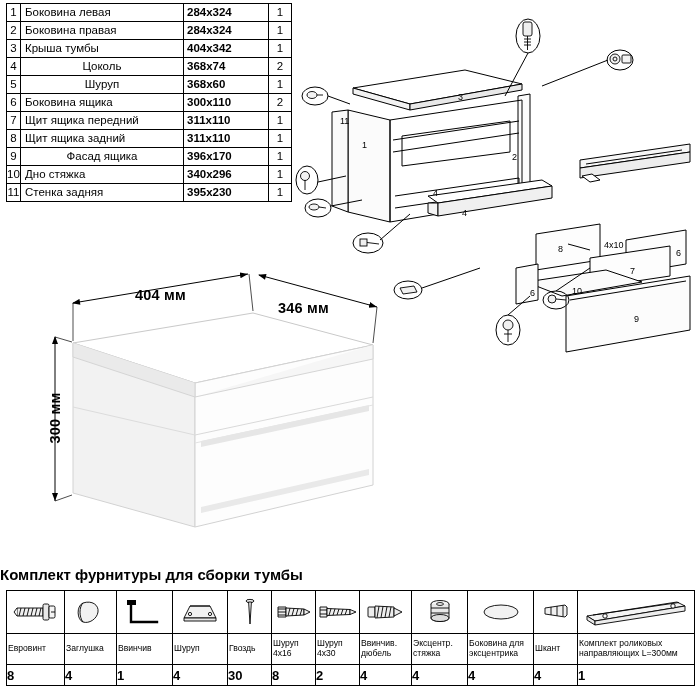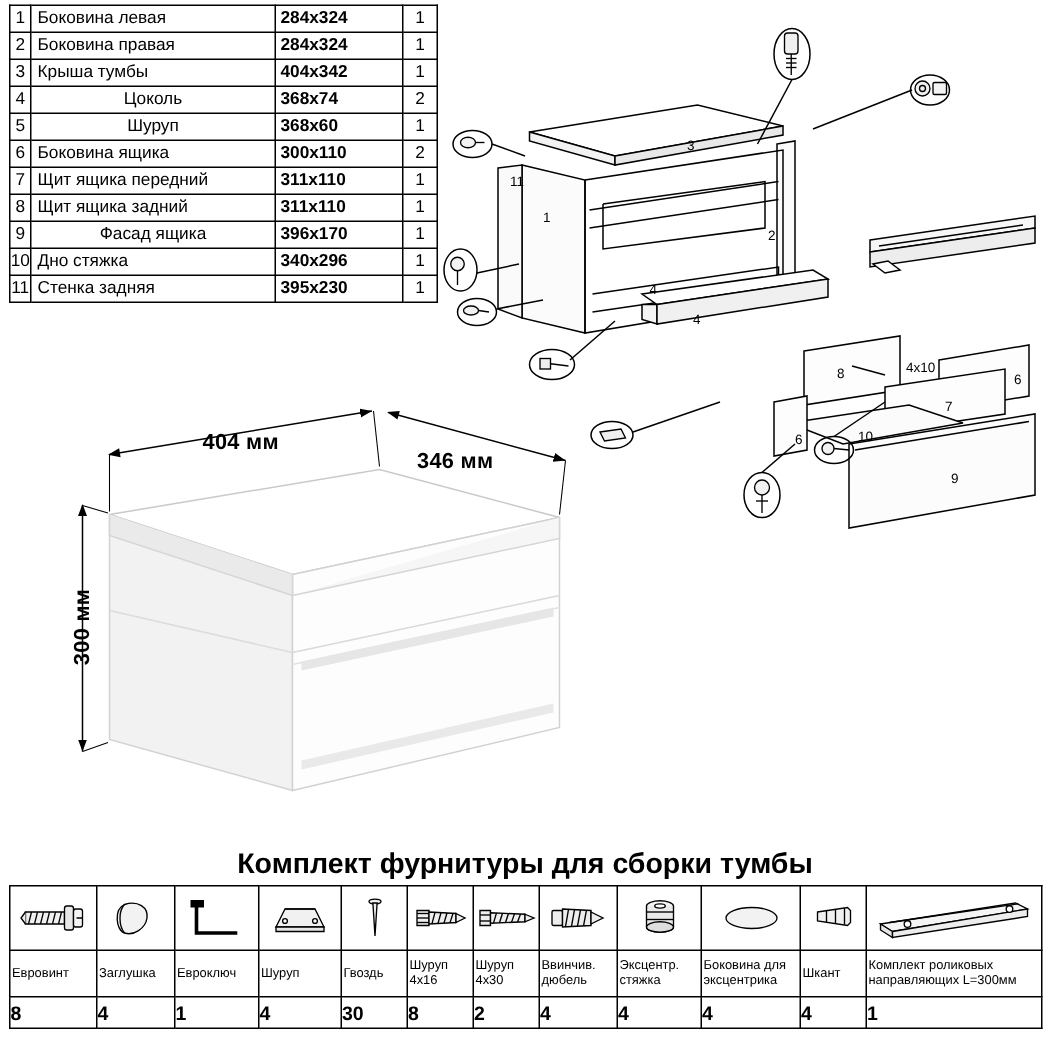--- a/index.html
+++ b/index.html
@@ -99,22 +99,22 @@
     width: 80px;
     text-align: center;
   }
 
   
   .kit-title {
     position: absolute;
     left: 0;
     right: 0;
     top: 566px;
-    text-align: center;
-    font-size: 19px;
+    text-align: left;
+    font-size: 15px;
     font-weight: bold;
   }
   .kit-table {
     position: absolute;
     left: 6px;
     top: 590px;
     width: 688px;
     border-collapse: collapse;
     table-layout: fixed;
   }
@@ -539,21 +539,21 @@
               <line x1="12" y1="21" x2="98" y2="8.5"></line>
               <circle cx="24" cy="22" r="2.2" fill="#fff"></circle>
               <circle cx="92" cy="12" r="2.2" fill="#fff"></circle>
             </g>
           </svg>
         </td>
       </tr>
       <tr class="labels">
         <td style="white-space:pre-line">Евровинт</td>
         <td style="white-space:pre-line">Заглушка</td>
-        <td style="white-space:pre-line">Евроключ</td>
+        <td style="white-space:pre-line">Ввинчив</td>
         <td style="white-space:pre-line">Шуруп</td>
         <td style="white-space:pre-line">Гвоздь</td>
         <td style="white-space:pre-line">Шуруп
 4х16</td>
         <td style="white-space:pre-line">Шуруп
 4х30</td>
         <td style="white-space:pre-line">Ввинчив.
 дюбель</td>
         <td style="white-space:pre-line">Эксцентр.
 стяжка</td>

